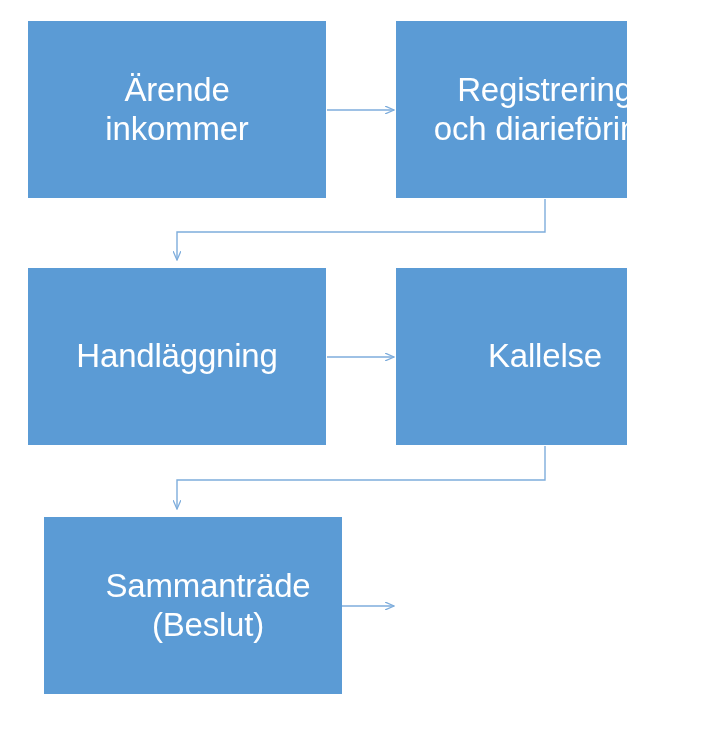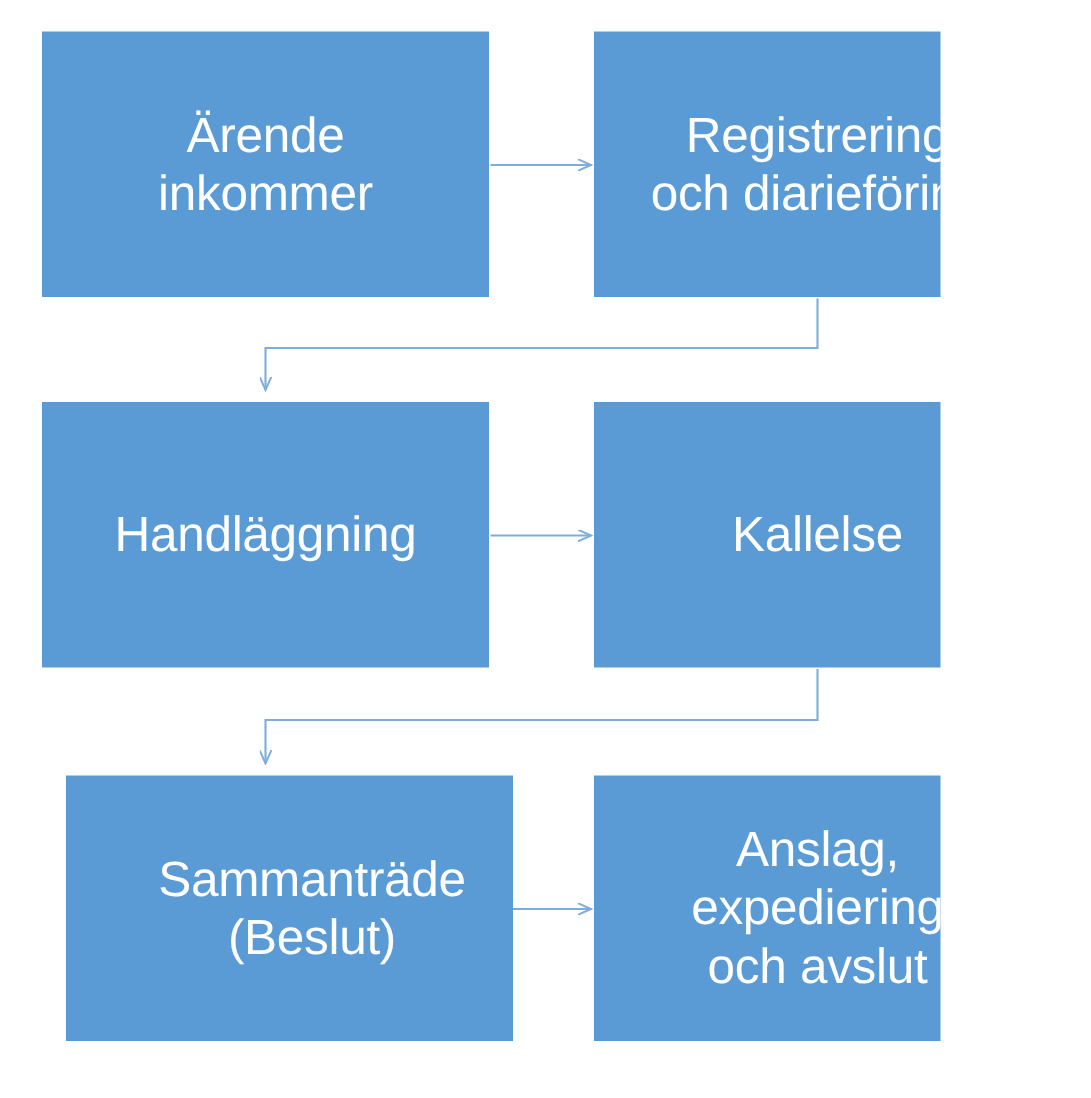--- a/index.html
+++ b/index.html
@@ -103,23 +103,20 @@
   <div class="node" id="node-registrering">Registrering
 och diarieföring</div>
 
   <div class="node" id="node-kallelse">Kallelse</div>
 
   <div class="node" id="node-handlaggning">Handläggning</div>
 
   <div class="node" id="node-sammantrade">Sammanträde
 (Beslut)</div>
 
-  <div class="node" id="node-anslag">Anslag,
-expediering
-och avslut</div>
 
   <div class="connector-hit" id="hit-arrow-1"></div>
   <div class="connector-hit" id="hit-elbow-1"></div>
   <div class="connector-hit" id="hit-arrow-2"></div>
   <div class="connector-hit" id="hit-elbow-2"></div>
   <div class="connector-hit" id="hit-arrow-3"></div>
 
 </div>
 
 </body></html>

